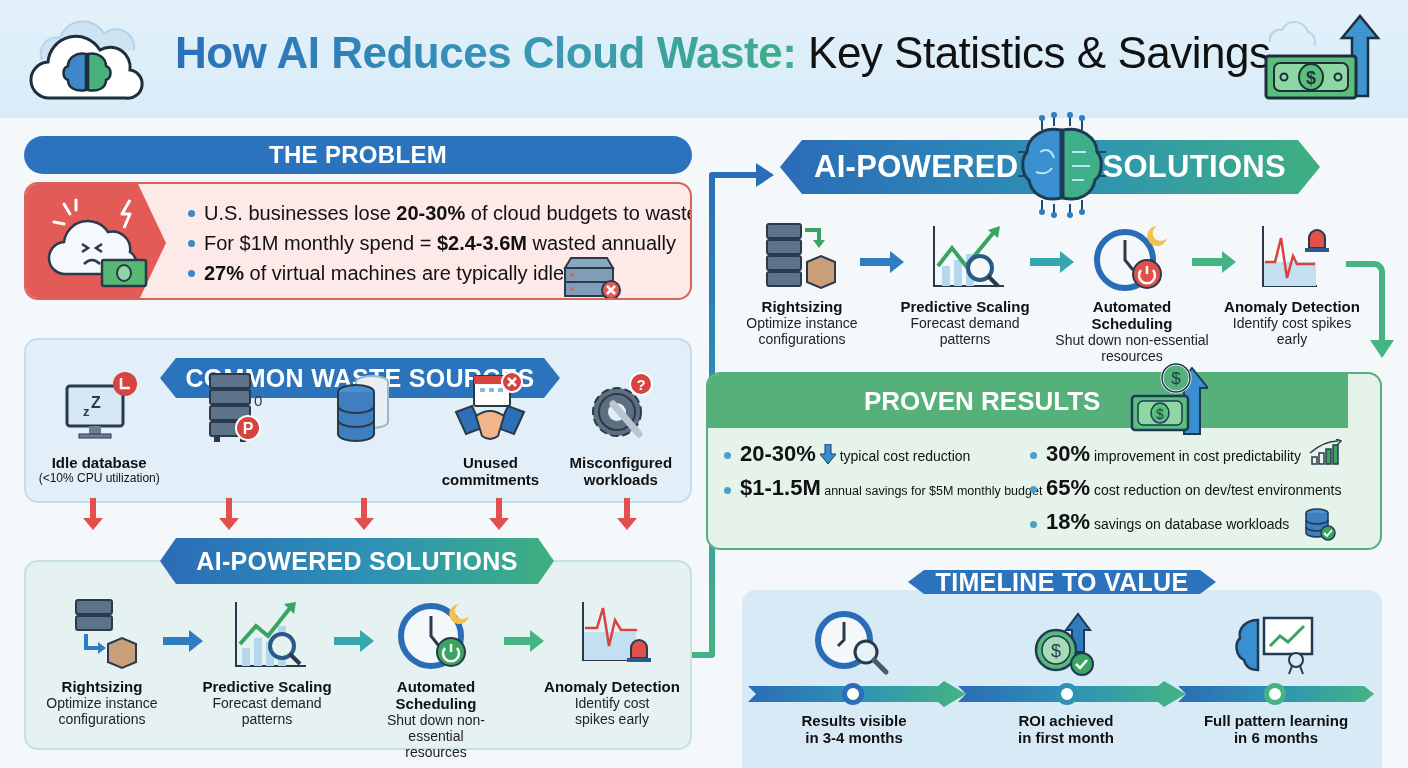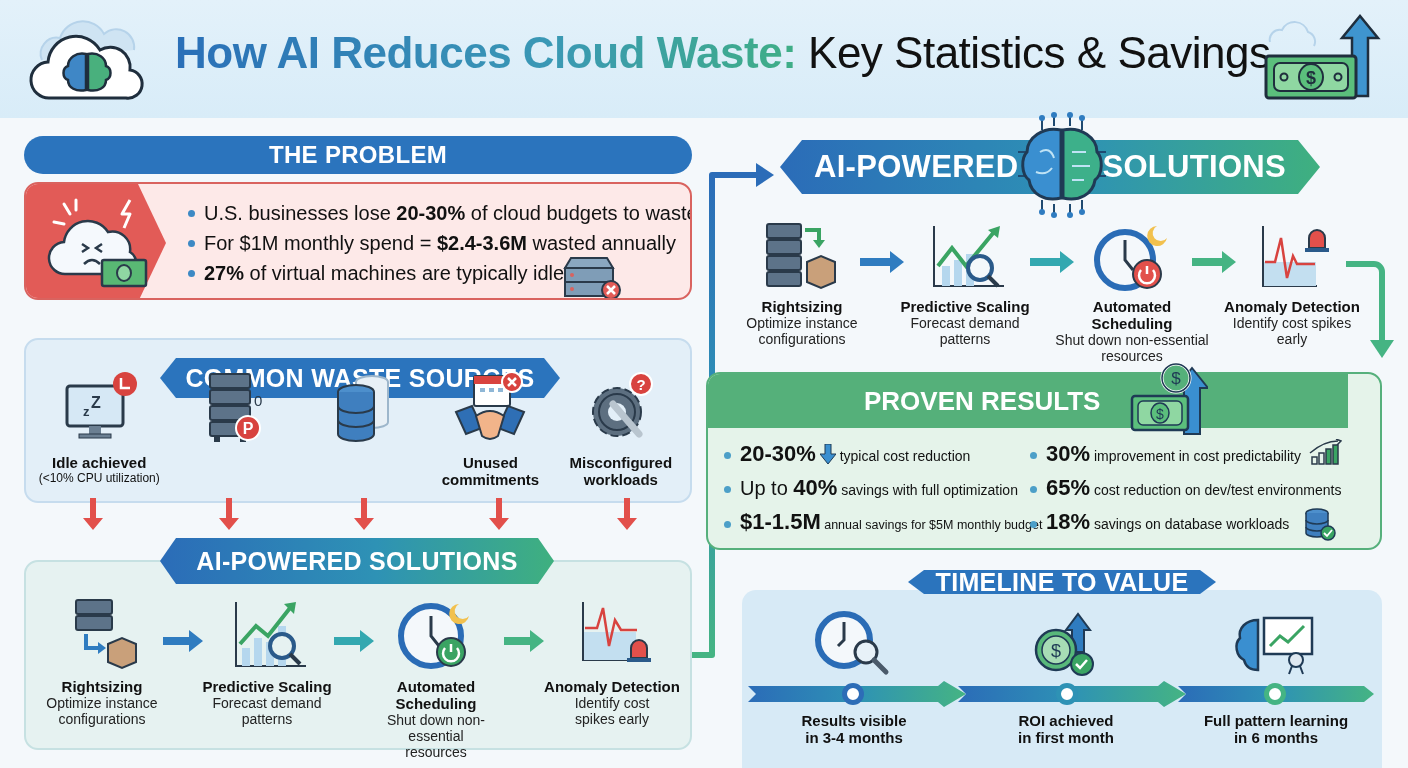--- a/index.html
+++ b/index.html
@@ -185,21 +185,21 @@
       <svg width="100" height="80" viewBox="0 0 100 80">
         <rect x="18" y="16" width="56" height="40" rx="3" fill="#d6e8f5" stroke="#2a3a4a" stroke-width="3"></rect>
         <rect x="40" y="56" width="12" height="8" fill="#6b7f92"></rect>
           <rect x="30" y="64" width="32" height="4" fill="#6b7f92" stroke="#2a3a4a"></rect>
         <text x="34" y="46" font-size="13" font-weight="bold" fill="#2a3a4a" font-family="Liberation Sans, sans-serif">z</text>
         <text x="42" y="38" font-size="16" font-weight="bold" fill="#2a3a4a" font-family="Liberation Sans, sans-serif">Z</text>
         <circle cx="76" cy="14" r="12" fill="#d8433f"></circle>
         <path d="M72 8 v10 h9" stroke="#fff" stroke-width="2.5" fill="none"></path>
       </svg>
     </div>
-    <div class="lbl">Idle achieved</div>
+    <div class="lbl">Idle database</div>
     <div class="sub">(&lt;10% CPU utilization)</div>
   </div>
   <div class="waste-item">
     <div class="icon-wrap">
       <svg width="100" height="80" viewBox="0 0 100 80">
         <rect x="30" y="4" width="40" height="14" rx="2" fill="#5d7389" stroke="#2a3a4a" stroke-width="2"></rect>
         <rect x="30" y="20" width="40" height="14" rx="2" fill="#5d7389" stroke="#2a3a4a" stroke-width="2"></rect>
         <rect x="30" y="36" width="40" height="14" rx="2" fill="#5d7389" stroke="#2a3a4a" stroke-width="2"></rect>
         <rect x="30" y="52" width="40" height="14" rx="2" fill="#5d7389" stroke="#2a3a4a" stroke-width="2"></rect>
         <rect x="34" y="66" width="6" height="6" fill="#2a3a4a"></rect>
@@ -437,21 +437,20 @@
 
 <div class="abs results-box">
   <div class="abs results-head"></div>
   <div class="abs results-title">PROVEN RESULTS</div>
   <ul class="abs bullets results-list" style="left:14px;top:64px">
     <li><span class="big">20-30%</span>
       <svg width="16" height="20" viewBox="0 0 16 20" style="vertical-align:-3px">
           <path d="M5 0 h6 v10 h5 l-8 10 l-8 -10 h5 z" fill="#3a8fd0" stroke="#1f3a55" stroke-width="1"></path>
         </svg>
       <span> typical cost reduction</span></li>
-    <li><span class="mid">Up to </span><span class="big">40%</span><span> savings with full optimization</span></li>
     <li><span class="big">$1-1.5M</span><span style="font-size:12.5px"> annual savings for $5M monthly budget</span></li>
   </ul>
   <ul class="abs bullets results-list" style="left:320px;top:64px">
     <li><span class="big">30%</span><span> improvement in cost predictability</span>
       <svg width="34" height="26" viewBox="0 0 34 26" style="vertical-align:-4px;margin-left:3px">
         <rect x="4" y="18" width="5" height="7" fill="none" stroke="#2a3a4a" stroke-width="1.5"></rect>
           <rect x="11" y="14" width="5" height="11" fill="none" stroke="#2a3a4a" stroke-width="1.5"></rect>
           <rect x="18" y="10" width="5" height="15" fill="#3aa463" stroke="#2a3a4a" stroke-width="1.5"></rect>
           <rect x="25" y="6" width="5" height="19" fill="#3aa463" stroke="#2a3a4a" stroke-width="1.5"></rect>
         <path d="M2 14 q14 -12 28 -12" stroke="#2a3a4a" stroke-width="1.5" fill="none"></path>

